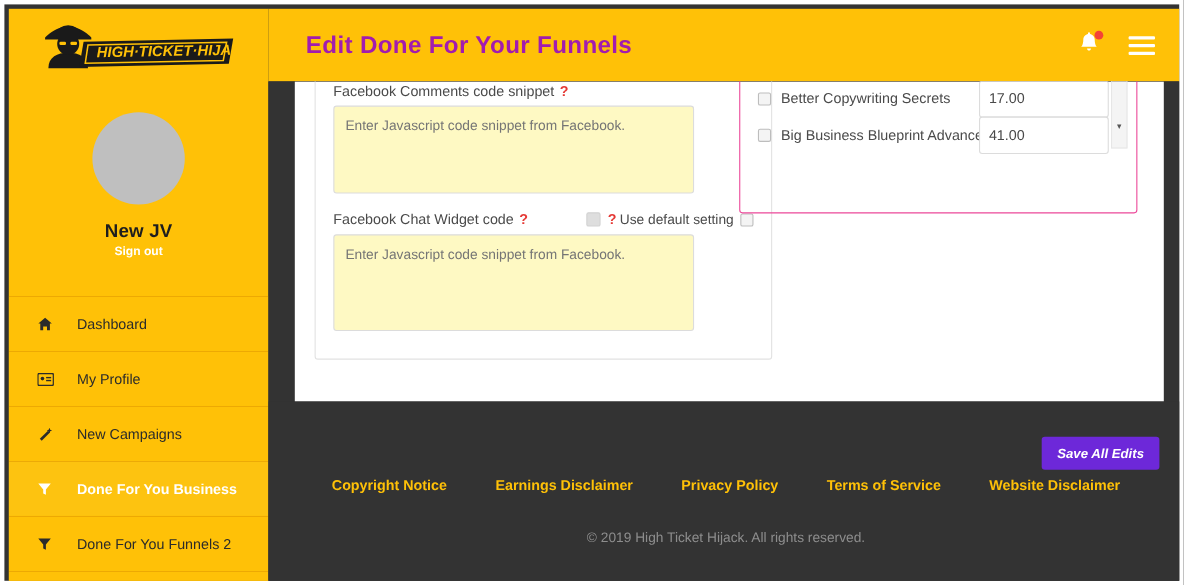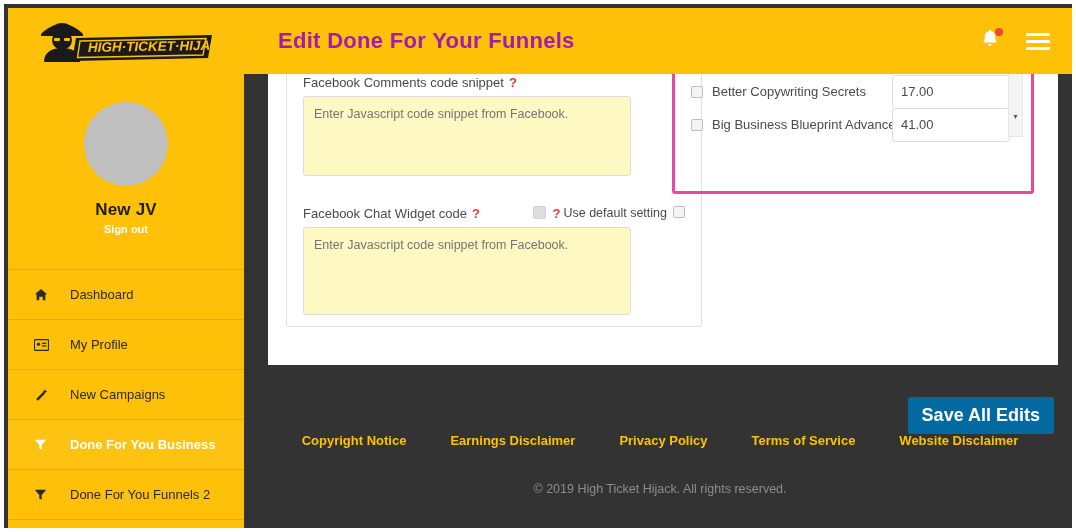--- a/index.html
+++ b/index.html
@@ -196,22 +196,22 @@
     padding: 10px 10px;
     resize: none;
     outline: none;
     margin-top: 6px;
   }
   #ta1 { height: 80px; }
   #ta2 { height: 88px; }
 
   .row-inline {
     display: flex;
-    align-items: flex-start;
-    margin-top: 30px;
+    align-items: center;
+    margin-top: 16px;
   }
   .spacer { flex: 1; }
   .gray-square {
     width: 13px; height: 13px;
     background: #dedede;
     border: 1px solid #d2d2d2;
     border-radius: 2px;
     margin-right: 7px;
     cursor: pointer;
   }
@@ -231,21 +231,21 @@
     flex: 0 0 auto;
   }
 
   
   #products-panel {
     position: absolute;
     left: 404px;
     top: -12px;
     width: 362px;
     height: 132px;
-    border: 3px solid #ec4899;
+    border: 1px solid #ec4899;
     border-radius: 3px;
     padding: 10px 8px 0 16px;
   }
   .prod-row {
     display: flex;
     align-items: center;
     height: 33px;
   }
   .prod-cbx {
     width: 12px; height: 12px;
@@ -335,29 +335,30 @@
     font-size: 12.5px;
     font-family: "Liberation Sans Narrow", "Liberation Sans", sans-serif;
   }
 
   
   #save-btn {
     position: absolute;
     right: 22px;
     top: 32px;
     padding: 8px 14px;
-    background: #0369a1;
+    background: #6d28d9;
     color: #ffffff;
     border: none;
     border-radius: 3px;
-    font-size: 18px;
+    font-size: 12px;
     font-weight: bold;
     font-family: "Liberation Sans Narrow", "Liberation Sans", sans-serif;
     cursor: pointer;
     white-space: nowrap;
+    font-style: italic;
   }
 </style>
 </head>
 <body>
 
 <div id="app">
 
   <div id="sidebar">
 
     <div id="logo-area">

